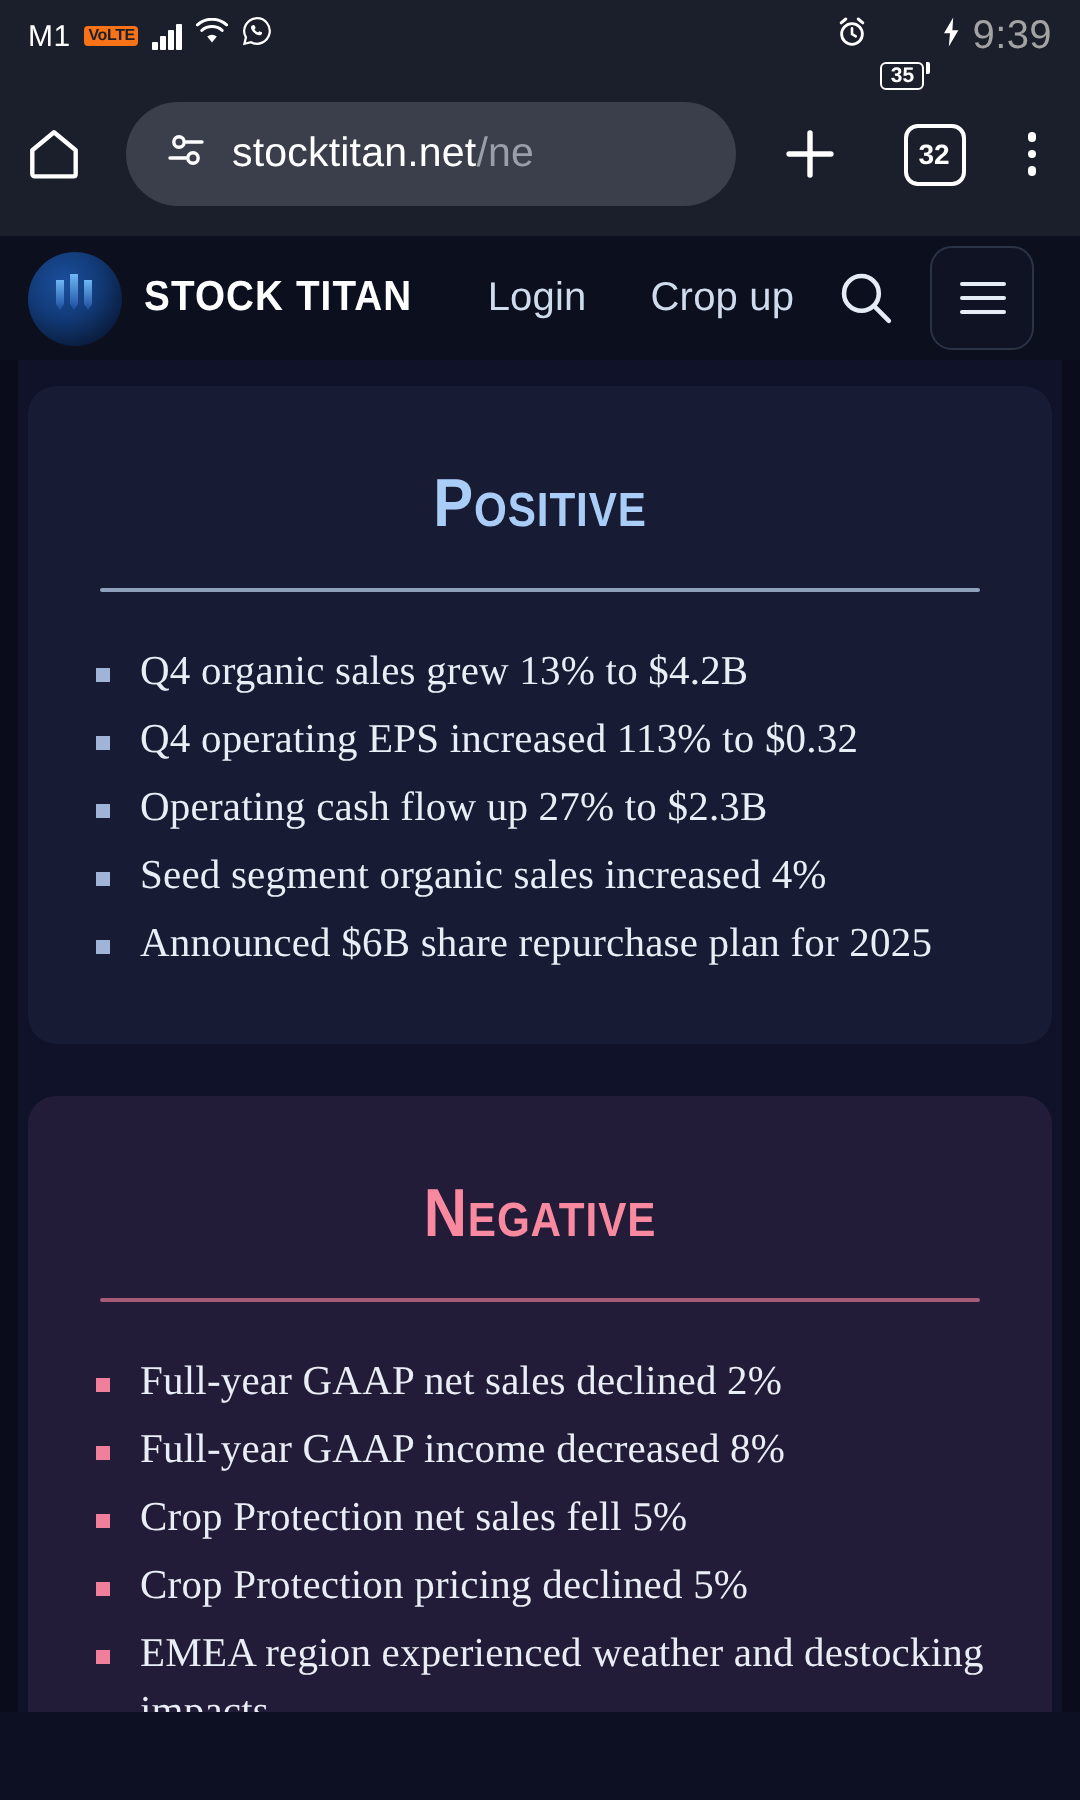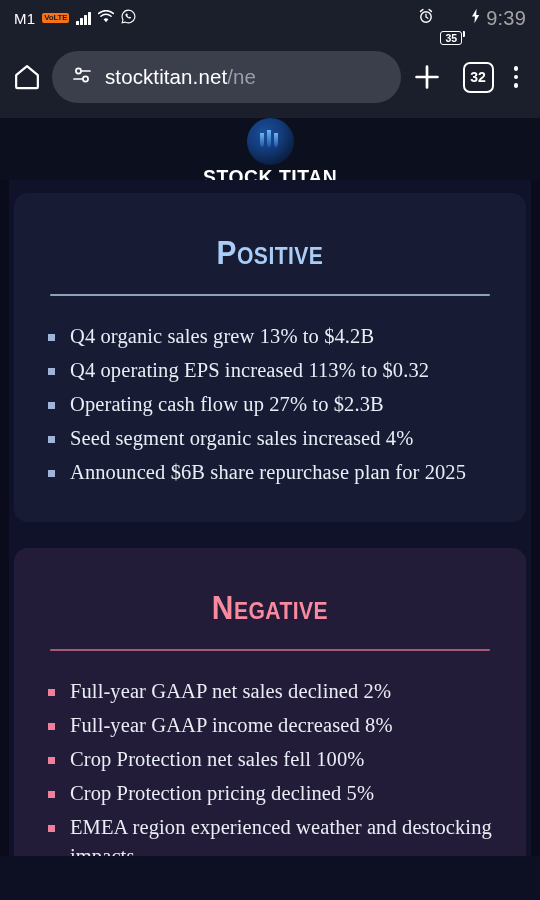--- a/index.html
+++ b/index.html
@@ -35,21 +35,21 @@
     border:1.6px solid #fff; border-radius:3px;
     font-size:10.5px; font-weight:bold; color:#fff;
     padding:0 2px; line-height:12px; min-width:22px; text-align:center;
   }
   .batt-cap { width:2px; height:6px; background:#fff; border-radius:0 1px 1px 0; margin-left:1px; }
   .clock { font-size:20px; color:#a3a3a3; letter-spacing:.2px; }
 
   
   .chrome {
     height:82px; background:#1b1e2b;
-    display:flex; align-items:center; gap:0; padding:0 12px;
+    display:flex; align-items:center; gap:11px; padding:0 12px;
   }
   .chrome-btn { display:flex; align-items:center; justify-content:center; flex:0 0 auto; }
   .urlbar {
     flex:1 1 auto; height:52px; background:#3b3f4c;
     border-radius:26px; display:flex; align-items:center;
     gap:11px; padding:0 18px; margin:0 10px; overflow:hidden;
   }
   .urltext {
     font-size:20.5px; color:#fff; white-space:nowrap; overflow:hidden;
     letter-spacing:.1px;
@@ -61,21 +61,20 @@
     font-size:14px; font-weight:bold; color:#fff;
   }
   .kebab { display:flex; flex-direction:column; gap:4px; padding:4px 10px; }
   .kebab span { width:4.5px; height:4.5px; background:#fff; border-radius:50%; }
 
   
   .siteheader {
     height:62px; background:#0c0f1e;
     display:flex; align-items:center; padding:0 14px; gap:0;
     position:relative;
-    flex-direction:column;
   }
   .logo-circle {
     width:47px; height:47px; border-radius:50%;
     background:radial-gradient(circle at 38% 32%, #1b4f9c 0%, #123a77 42%, #0a1c3d 78%, #071328 100%);
     display:flex; align-items:center; justify-content:center; flex:0 0 auto;
   }
   .brandname {
     font-family:"Liberation Sans Narrow","Liberation Sans", sans-serif;
     font-size:21px; font-weight:bold; color:#fff;
     letter-spacing:.6px; margin-left:11px; white-space:nowrap;
@@ -272,20 +271,20 @@
         <li>Announced $6B share repurchase plan for 2025</li>
       </ul>
     </div>
 
     <div class="card negative">
       <div class="card-title">Negative</div>
       <div class="divider"></div>
       <ul class="bullets">
         <li>Full-year GAAP net sales declined 2%</li>
         <li>Full-year GAAP income decreased 8%</li>
-        <li>Crop Protection net sales fell 100%</li>
+        <li>Crop Protection net sales fell 5%</li>
         <li>Crop Protection pricing declined 5%</li>
         <li>EMEA region experienced weather and destocking impacts</li>
       </ul>
     </div>
   </div>
 
 </div>
 
 </body></html>

